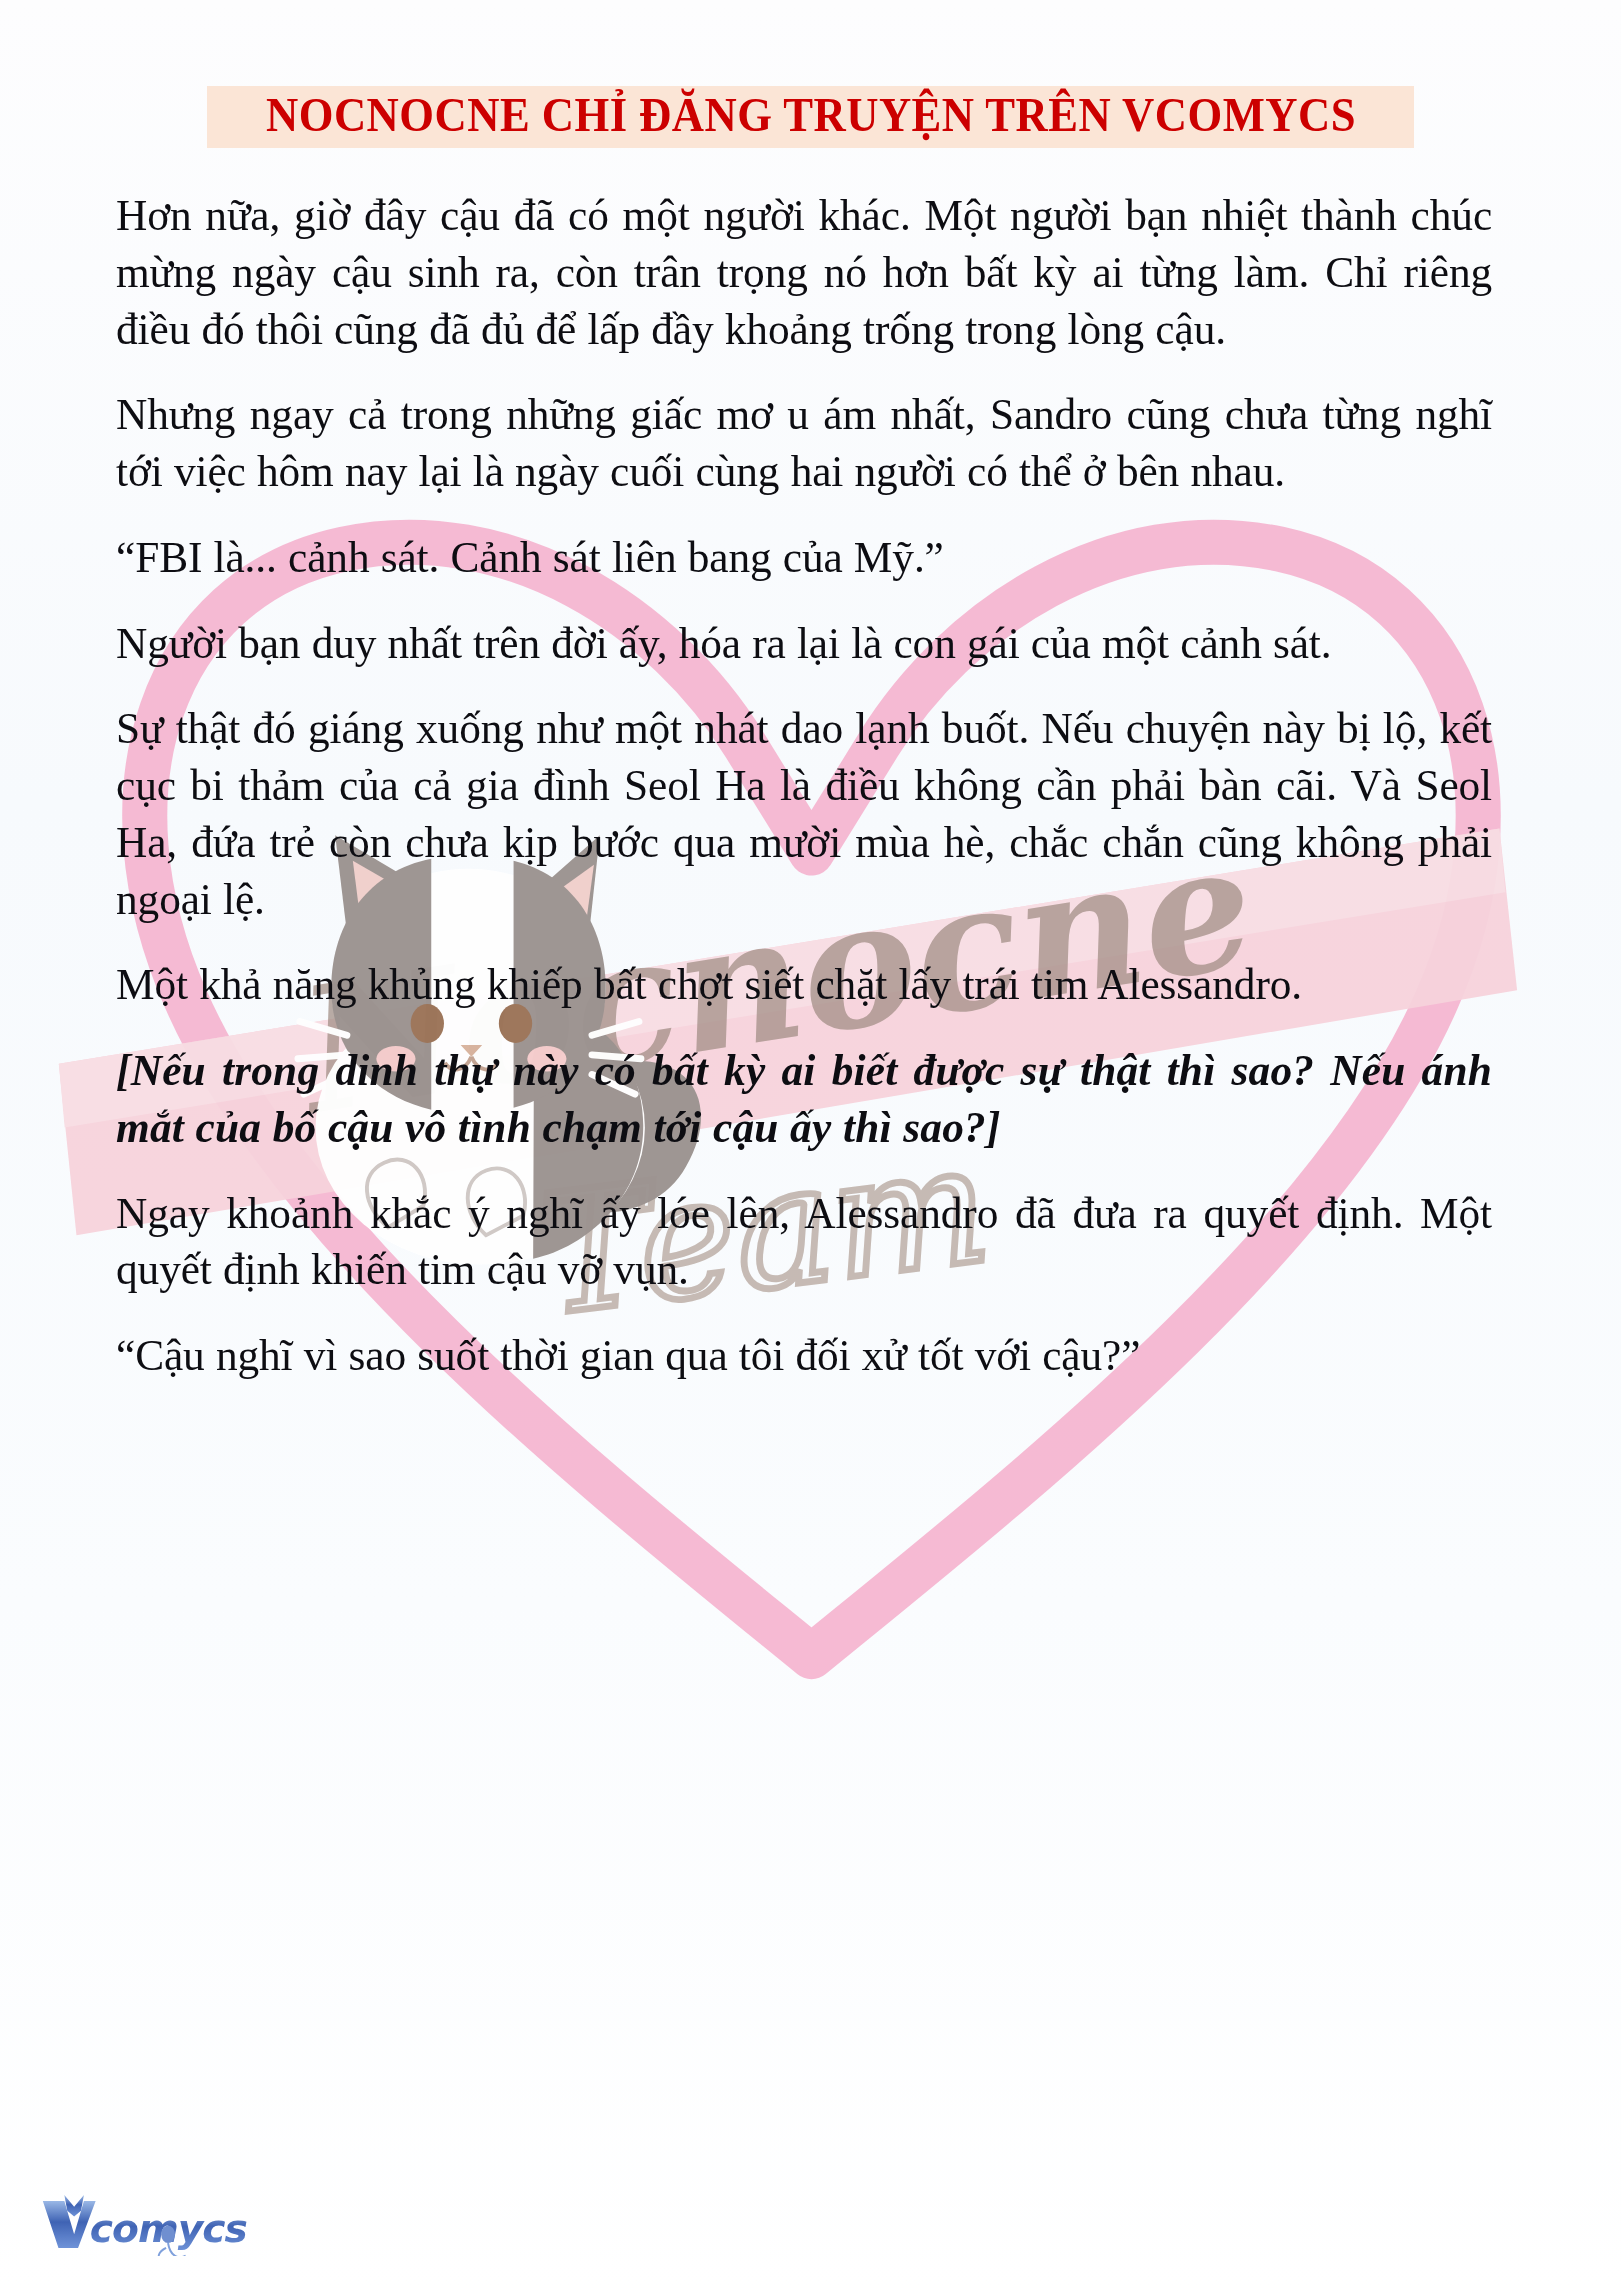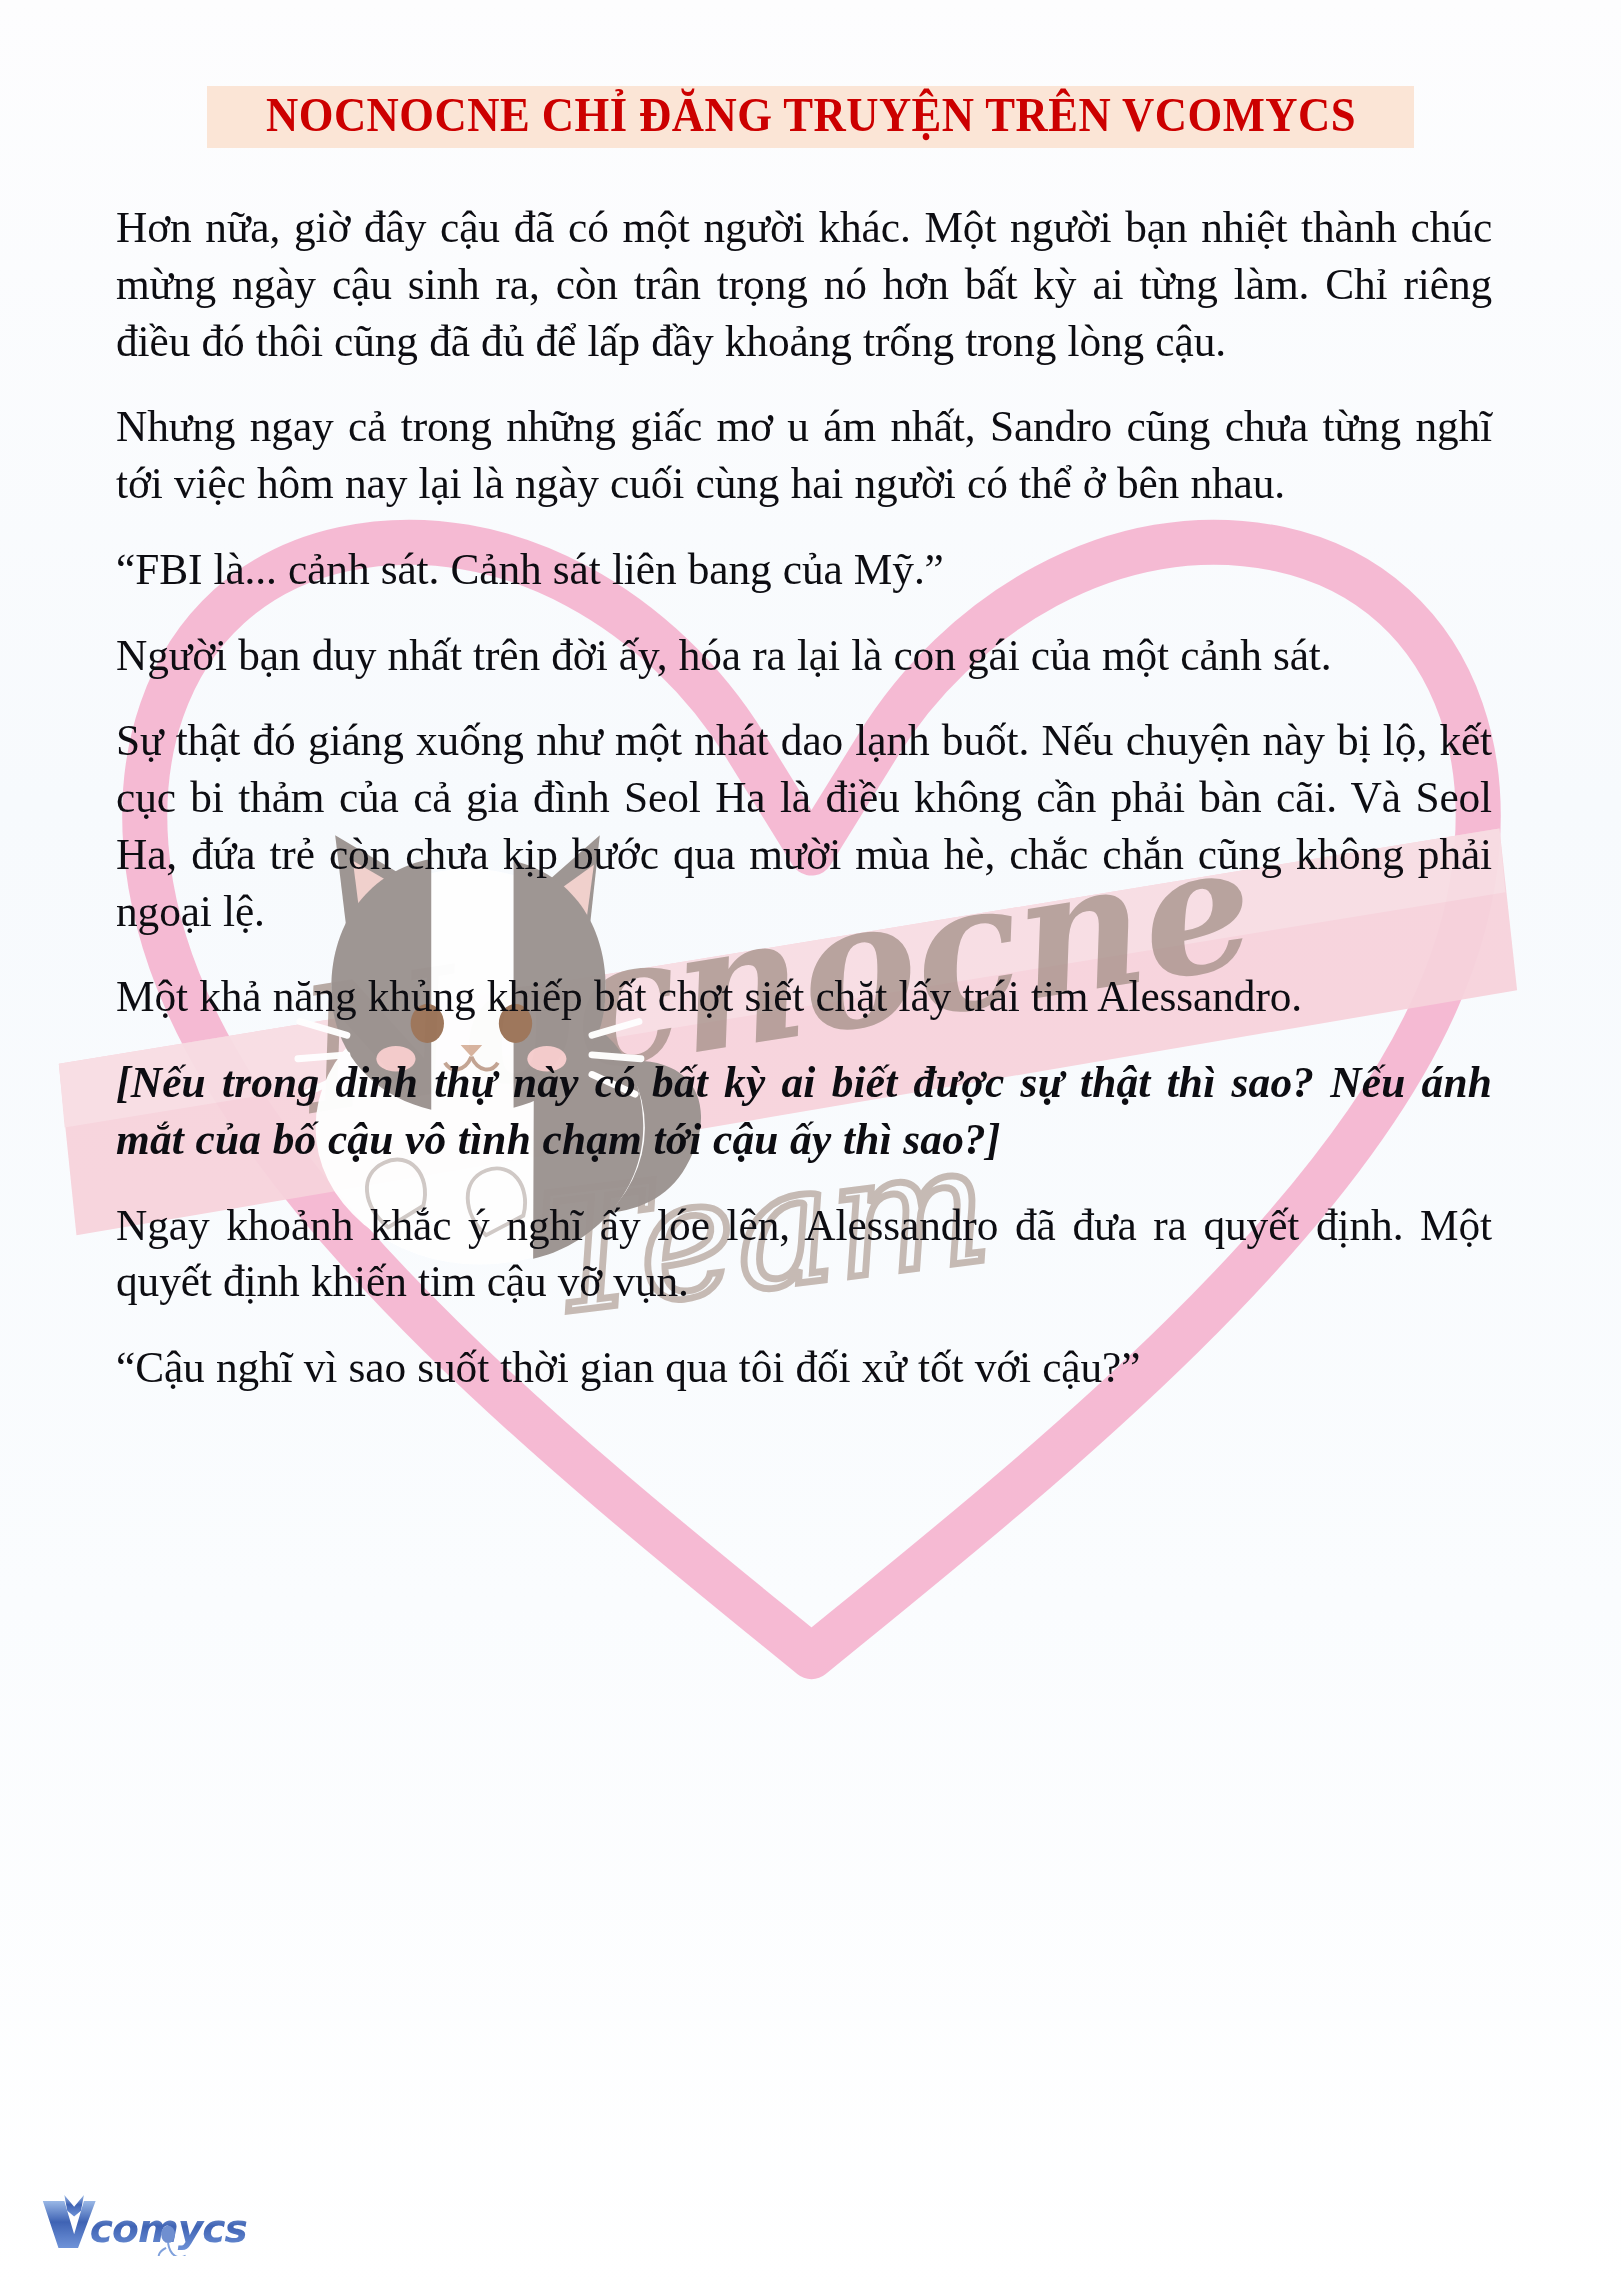--- a/index.html
+++ b/index.html
@@ -57,21 +57,21 @@
     transform:scaleX(.93);
     transform-origin:center;
     display:inline-block;
     white-space:nowrap;
   }
 
   
   .col{
     position:absolute;
     left:116px;
-    top:200px;
+    top:188px;
     width:1397px;
   }
   p.para{
     margin:0 0 29px 0;
     font-size:44px;
     line-height:1.29;
     color:#0d0d12;
     text-align:justify;
     text-justify:inter-word;
     font-weight:500;

